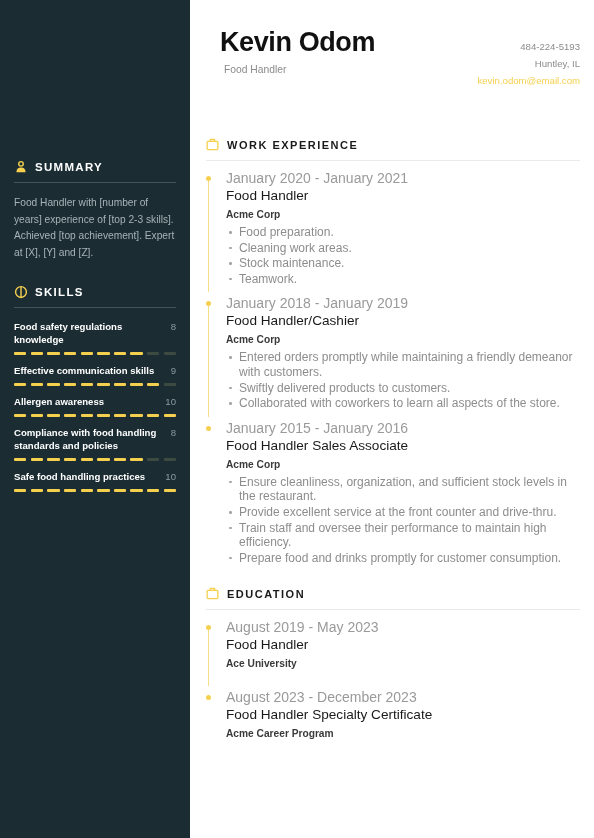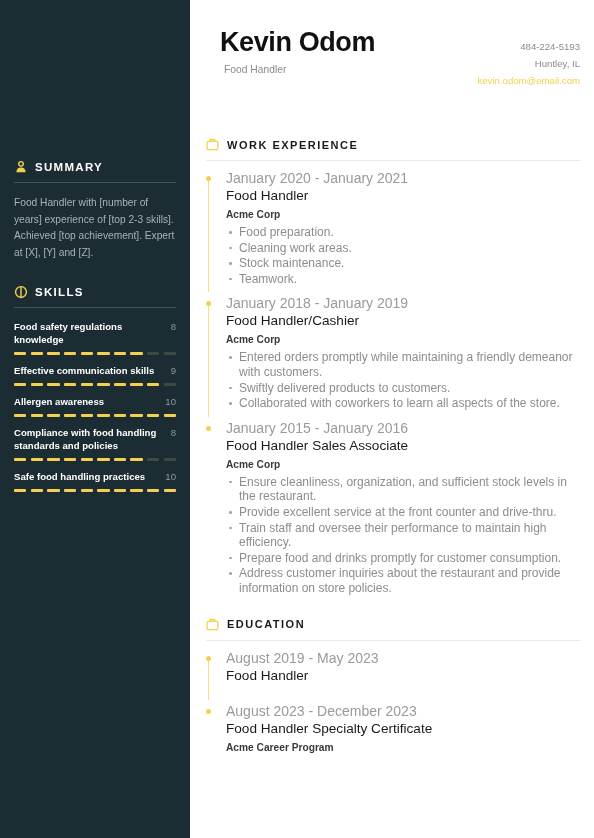--- a/index.html
+++ b/index.html
@@ -417,21 +417,20 @@
           <div class="timeline-item last">
             <span class="tl-dot"></span>
             <div class="tl-date">January 2015 - January 2016</div>
             <div class="tl-role">Food Handler Sales Associate</div>
             <div class="tl-org">Acme Corp</div>
             <ul class="bullets">
               <li>Ensure cleanliness, organization, and sufficient stock levels in the restaurant.</li>
               <li>Provide excellent service at the front counter and drive-thru.</li>
               <li>Train staff and oversee their performance to maintain high efficiency.</li>
               <li>Prepare food and drinks promptly for customer consumption.</li>
-              <li>Address customer inquiries about the restaurant and provide information on store policies.</li>
             </ul>
           </div>
         </div>
     </section>
 
     <div style="height:22px;"></div>
 
     <section class="section">
       <div class="sec-head">
         <span class="sec-icon">
@@ -442,20 +441,21 @@
         </span>
         <span class="sec-title">EDUCATION</span>
       </div>
       <div class="sec-rule"></div>
       <div id="edu-list">
           <div class="timeline-item">
             <span class="tl-dot"></span>
             <span class="tl-line"></span>
             <div class="tl-date">August 2019 - May 2023</div>
             <div class="tl-role">Food Handler</div>
+            <div class="tl-org">Ace University</div>
             <div class="edu-gap"></div>
           </div>
           <div class="timeline-item last">
             <span class="tl-dot"></span>
             <div class="tl-date">August 2023 - December 2023</div>
             <div class="tl-role">Food Handler Specialty Certificate</div>
             <div class="tl-org">Acme Career Program</div>
             <div class="edu-gap"></div>
           </div>
         </div>

